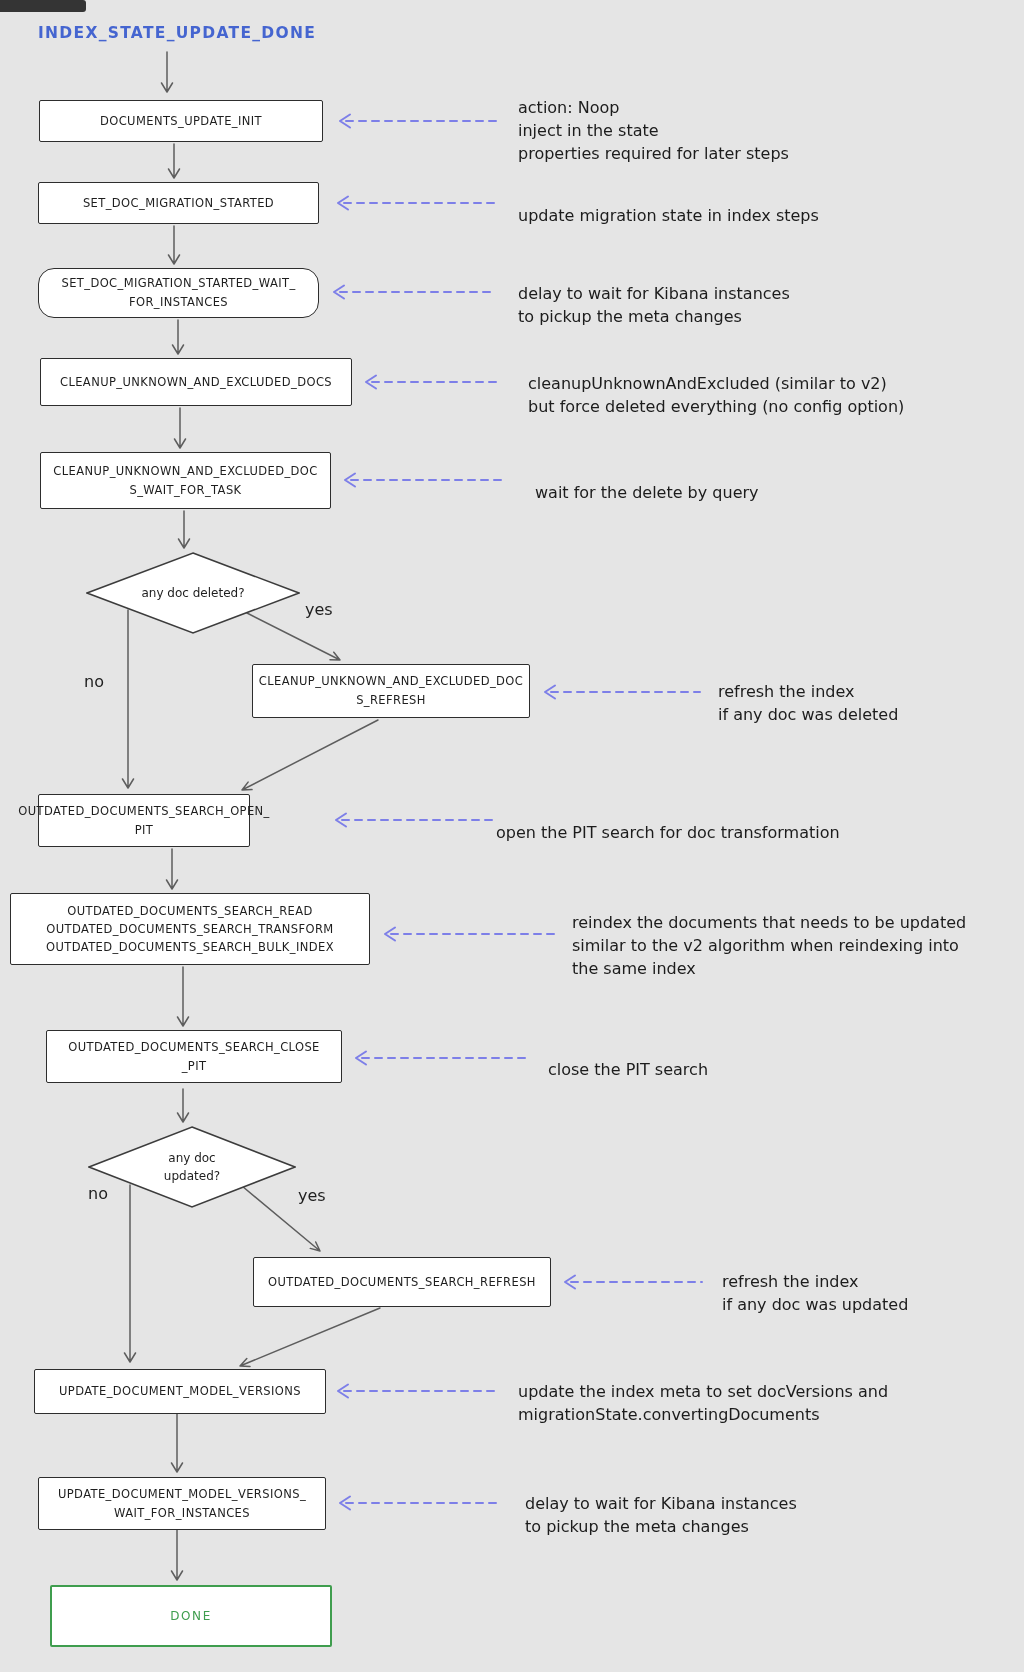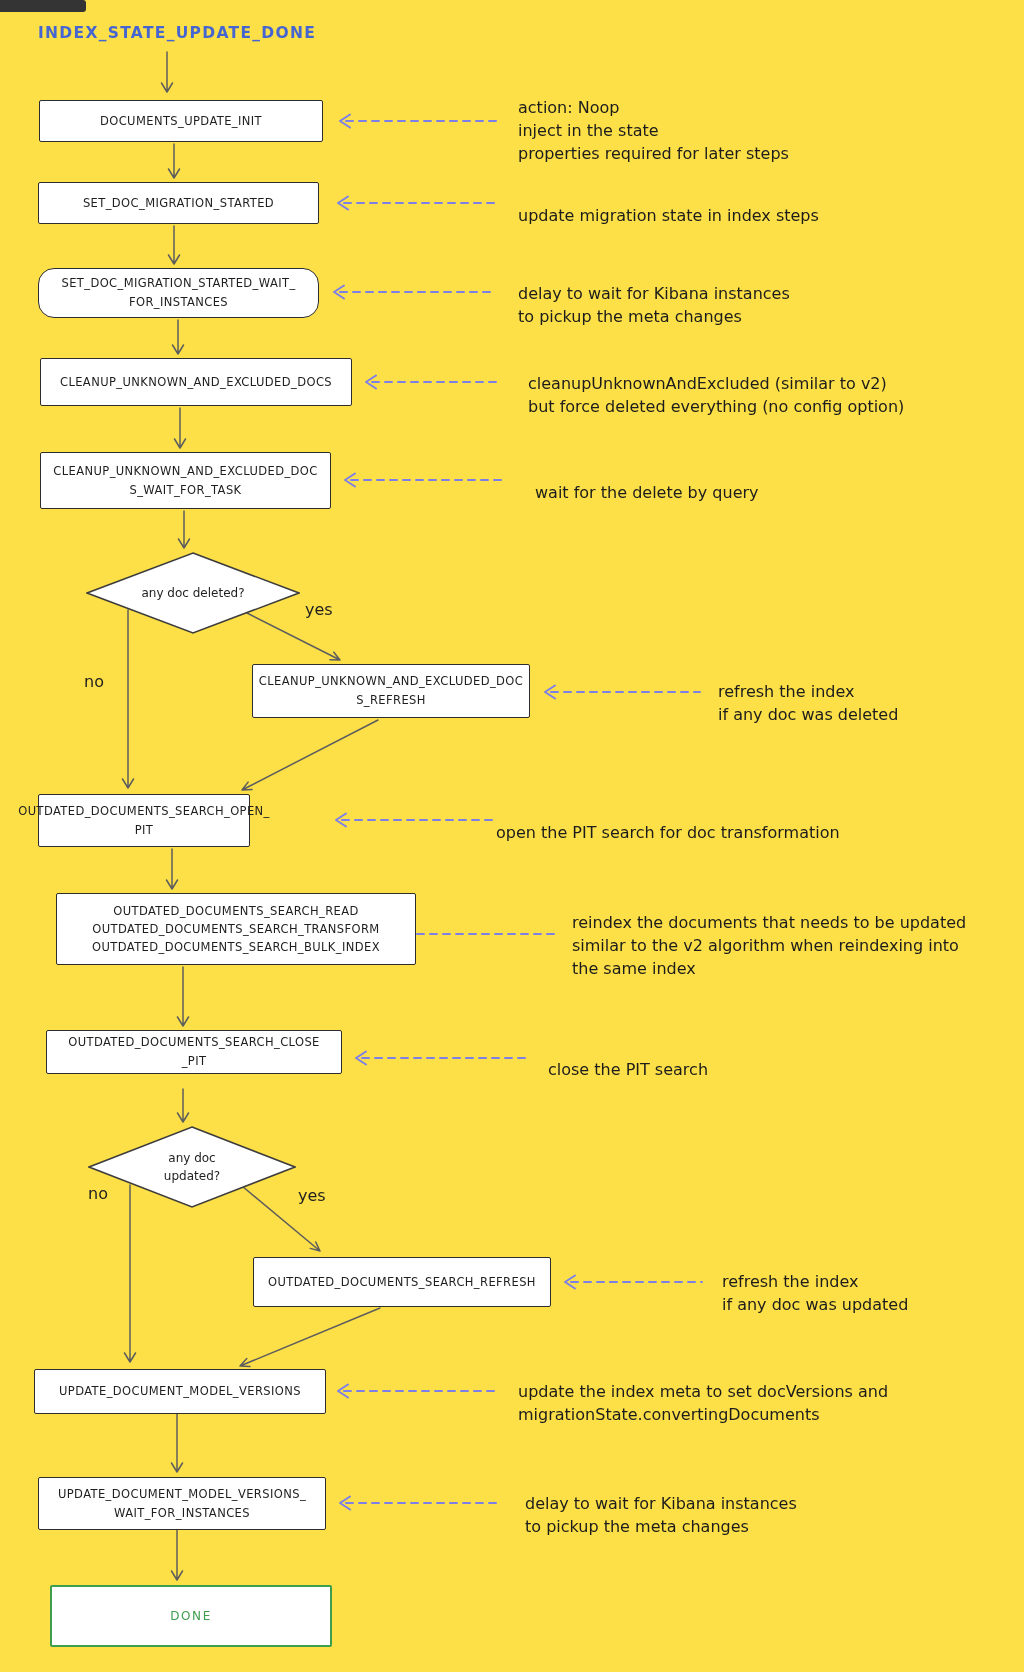--- a/index.html
+++ b/index.html
@@ -1,17 +1,17 @@
 <!DOCTYPE html>
 <html><head>
 <meta charset="utf-8">
 <style>
   html,body { margin:0; padding:0; background:#ffffff; }
   .canvas {
-    position:relative; width:1024px; height:1672px; background:#fde047;
+    position:relative; width:1024px; height:1672px; background:#e5e5e5;
     font-family:"DejaVu Sans", sans-serif; overflow:hidden;
   }
   .topbar { position:absolute; left:0; top:0; width:86px; height:12px;
     background:#343434; border-radius:0 3px 3px 0; z-index:3; }
   .title { position:absolute; left:38px; top:24px; font-size:15.5px; font-weight:bold;
     letter-spacing:1.3px; color:#4565d0; z-index:2; }
   .node { position:absolute; display:flex; align-items:center; justify-content:center;
     text-align:center; background:#fff; border:1.7px solid #2d2d2d; border-radius:2px;
     color:#1e1e1e; font-size:11.5px; letter-spacing:0.4px; line-height:19px;
     white-space:pre-line; z-index:2; box-sizing:border-box; }
@@ -98,24 +98,24 @@
     <svg width="214" height="82">
         <polygon class="dshape" points="107,1 213,41 107,81 1,41"></polygon>
       </svg>
     <div class="dlabel">any doc deleted?</div>
   </div>
 
   <div class="node" style="left:252px; top:664px; width:278px; height:54px;">CLEANUP_UNKNOWN_AND_EXCLUDED_DOC
 S_REFRESH</div>
   <div class="node" style="left:38px; top:794px; width:212px; height:53px;">OUTDATED_DOCUMENTS_SEARCH_OPEN_
 PIT</div>
-  <div class="node lines3" style="left:10px; top:893px; width:360px; height:72px;margin-left:46px;">OUTDATED_DOCUMENTS_SEARCH_READ
+  <div class="node lines3" style="left:10px; top:893px; width:360px; height:72px;">OUTDATED_DOCUMENTS_SEARCH_READ
 OUTDATED_DOCUMENTS_SEARCH_TRANSFORM
 OUTDATED_DOCUMENTS_SEARCH_BULK_INDEX</div>
-  <div class="node" style="left:46px; top:1030px; width:296px; height:44px;">OUTDATED_DOCUMENTS_SEARCH_CLOSE
+  <div class="node" style="left:46px; top:1030px; width:296px; height:53px;">OUTDATED_DOCUMENTS_SEARCH_CLOSE
 _PIT</div>
 
   <div class="diamond" style="left:88px; top:1126px; width:208px; height:82px;">
     <svg width="208" height="82">
         <polygon class="dshape" points="104,1 207,41 104,81 1,41"></polygon>
       </svg>
     <div class="dlabel">any doc
 updated?</div>
   </div>
 

